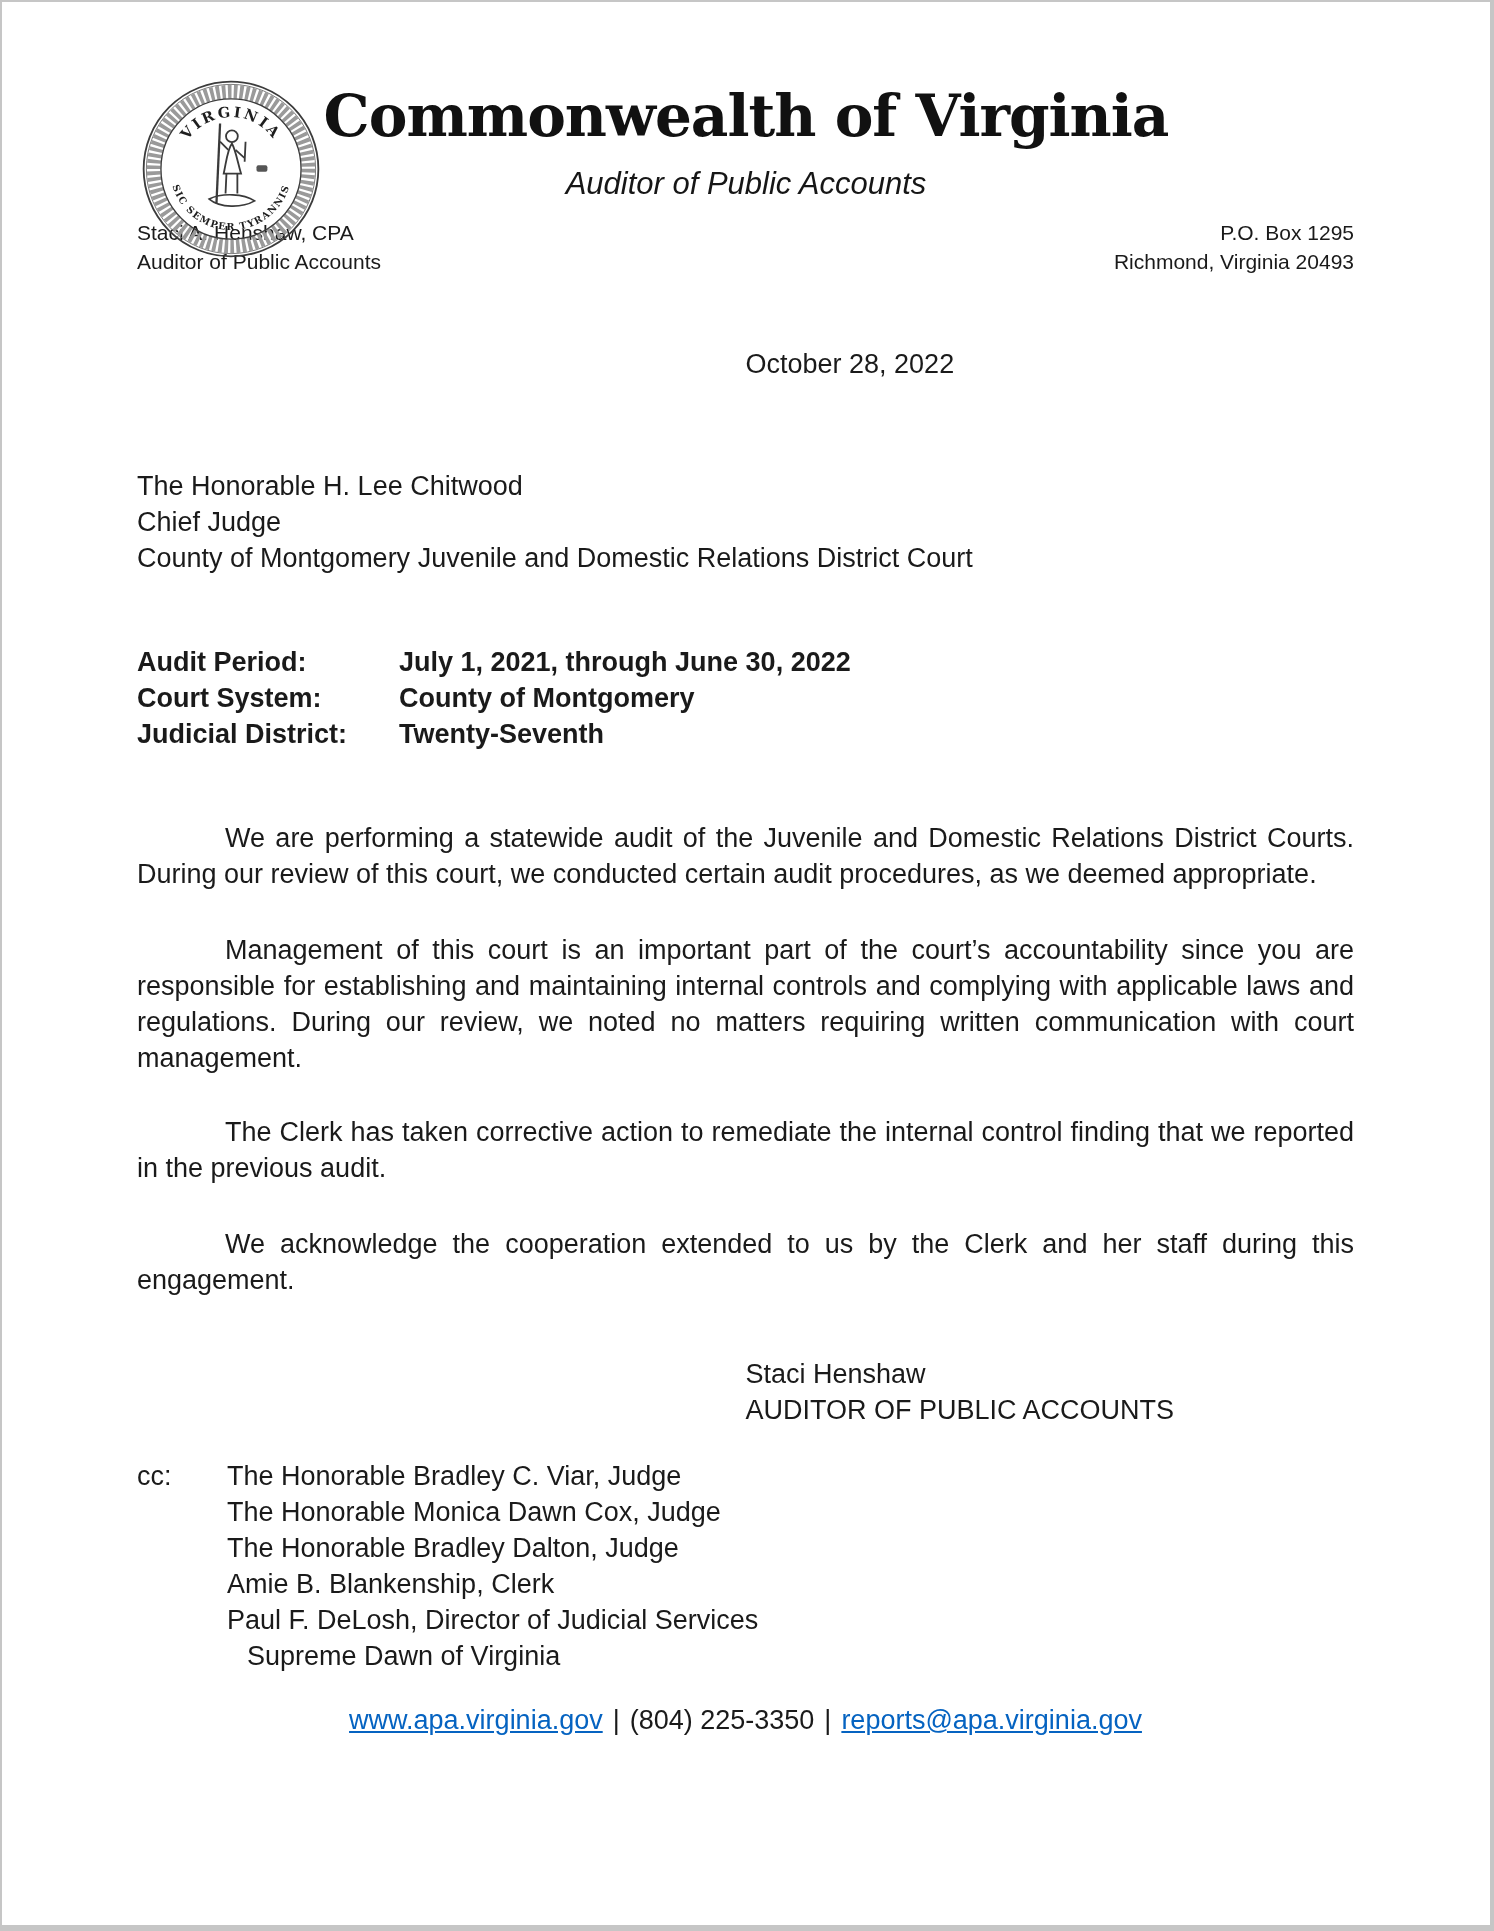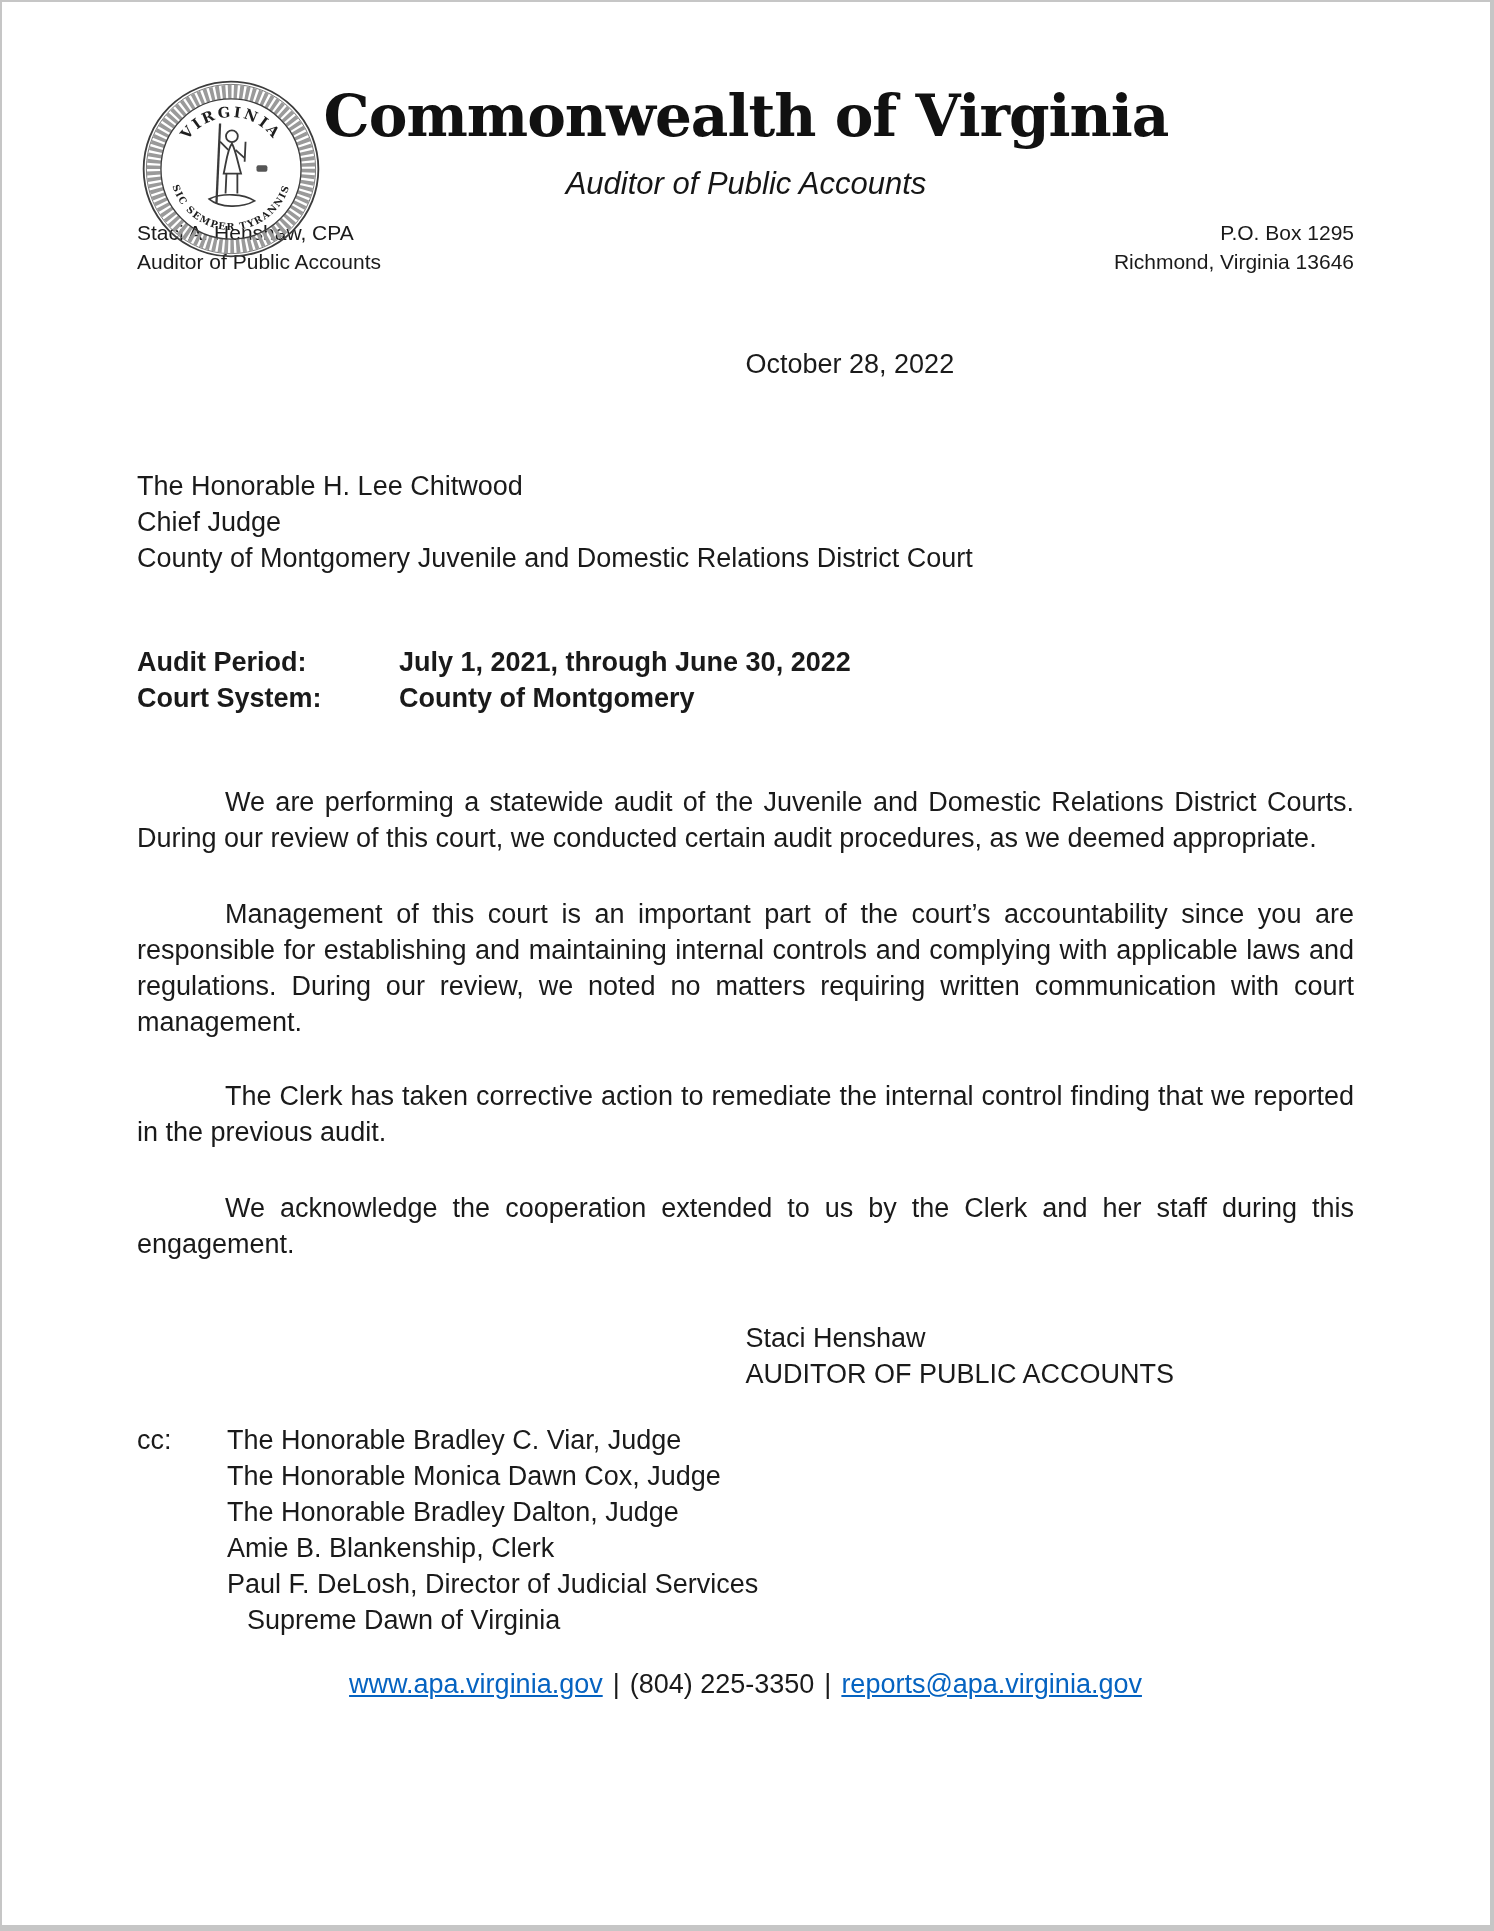--- a/index.html
+++ b/index.html
@@ -121,21 +121,21 @@
     <h1 class="head-title">Commonwealth of Virginia</h1>
     <div class="head-subtitle">Auditor of Public Accounts</div>
 
     <div class="head-row">
       <div class="head-left">
         <div>Staci A. Henshaw, CPA</div>
         <div>Auditor of Public Accounts</div>
       </div>
       <div class="head-right">
         <div>P.O. Box 1295</div>
-        <div>Richmond, Virginia 13646</div>
+        <div>Richmond, Virginia 20493</div>
       </div>
     </div>
   </header>
 
   <main class="content">
 
     <div class="date-line">October 28, 2022</div>
 
     <div class="recipient">
       <div>The Honorable H. Lee Chitwood</div>
@@ -144,20 +144,24 @@
     </div>
 
     <div class="audit-info">
       <div class="audit-row">
         <span class="audit-label">Audit Period:</span>
         <span class="audit-value">July 1, 2021, through June 30, 2022</span>
       </div>
       <div class="audit-row">
         <span class="audit-label">Court System:</span>
         <span class="audit-value">County of Montgomery</span>
+      </div>
+      <div class="audit-row">
+        <span class="audit-label">Judicial District:</span>
+        <span class="audit-value">Twenty-Seventh</span>
       </div>
     </div>
 
     <p class="body-para para-1">We are performing a statewide audit of the Juvenile and Domestic Relations District Courts. During our review of this court, we conducted certain audit procedures, as we deemed appropriate.</p>
     <p class="body-para para-2">Management of this court is an important part of the court’s accountability since you are responsible for establishing and maintaining internal controls and complying with applicable laws and regulations.  During our review, we noted no matters requiring written communication with court management.</p>
     <p class="body-para para-3">The Clerk has taken corrective action to remediate the internal control finding that we reported in the previous audit.</p>
     <p class="body-para para-4">We acknowledge the cooperation extended to us by the Clerk and her staff during this engagement.</p>
 
     <div class="signature">
       <div>Staci Henshaw</div>

